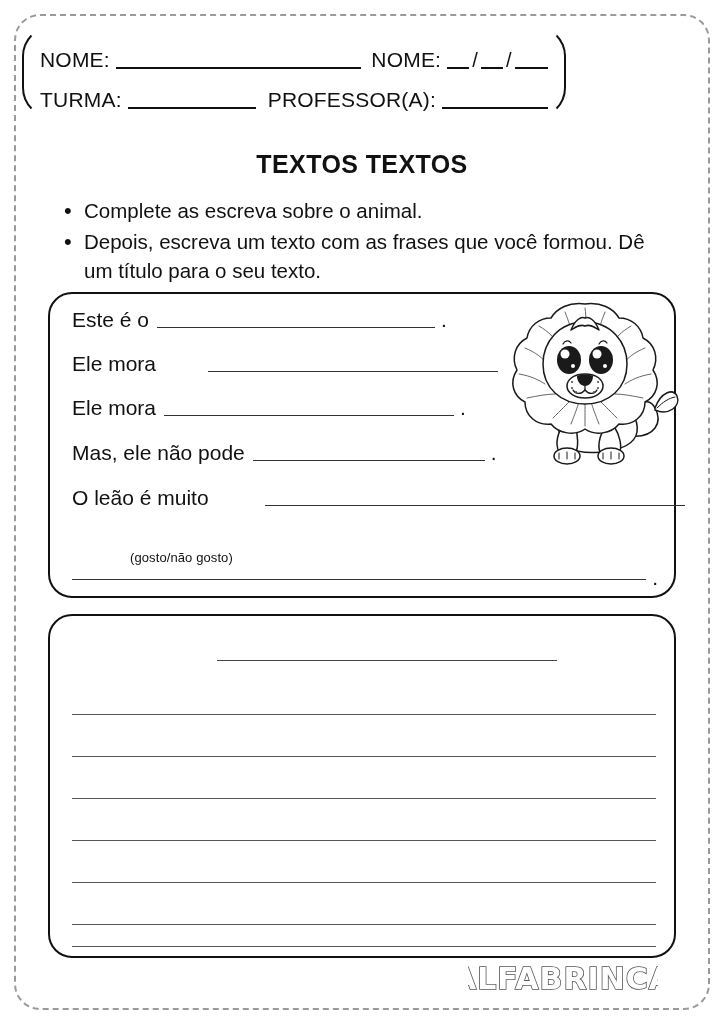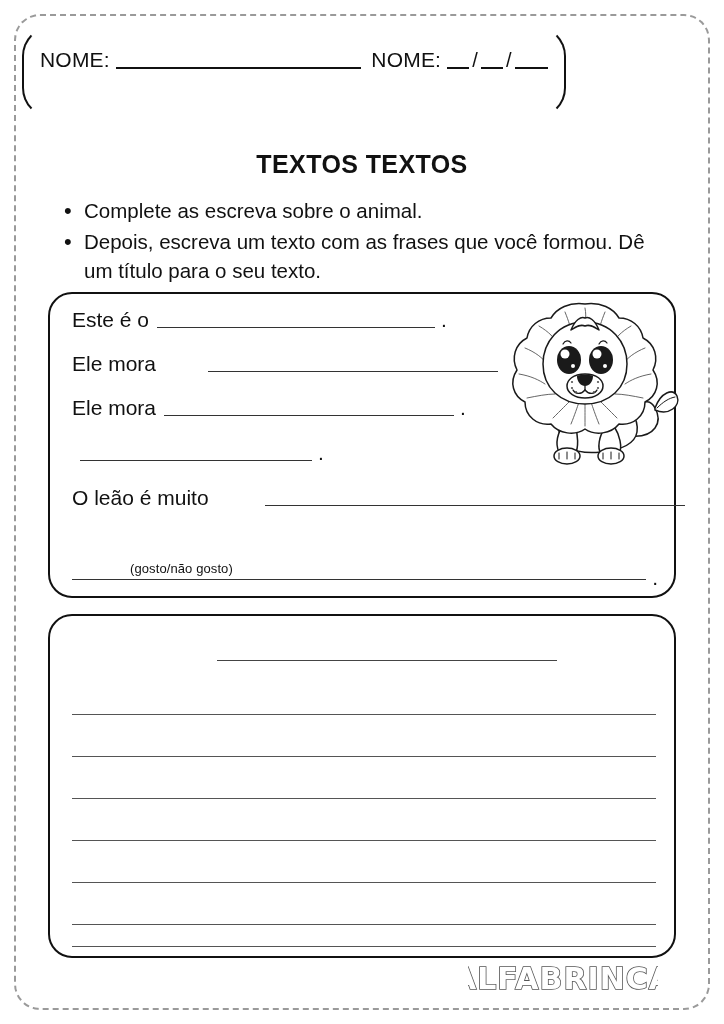--- a/index.html
+++ b/index.html
@@ -210,20 +210,26 @@
     <span class="hdr-label">NOME:</span>
     <span class="rule w-name"></span>
     <span class="hdr-label" style="padding-left:10px;">NOME:</span>
     <span class="rule w-dd"></span>
     <span class="slash">/</span>
     <span class="rule w-mm" style="margin-left:0;"></span>
     <span class="slash">/</span>
     <span class="rule w-yy" style="margin-left:0;"></span>
   </div>
 
+  <div class="hdr-row">
+    <span class="hdr-label">TURMA:</span>
+    <span class="rule w-turma"></span>
+    <span class="hdr-label" style="padding-left:12px;">PROFESSOR(A):</span>
+    <span class="rule grow"></span>
+  </div>
 
 </div>
 
 <div class="title">TEXTOS TEXTOS</div>
 
 <div class="instructions">
   <div class="instr-item">
     <span class="bullet">•</span>
     <span class="instr-text">Complete as escreva sobre o animal.</span>
   </div>
@@ -247,32 +253,33 @@
     <span class="dot">.</span>
   </div>
 
   <div class="sline" style="top:102px;">
     <span class="lbl">Ele mora</span>
     <span class="blank" style="width:290px;"></span>
     <span class="dot">.</span>
   </div>
 
   <div class="sline" style="top:147px;">
+    <span class="lbl">Mas, ele não pode</span>
     <span class="blank" style="width:232px;"></span>
     <span class="dot">.</span>
   </div>
 
   <div class="sline" style="top:192px;gap:48px;">
     <span class="lbl">O leão é muito</span>
     <span class="blank" style="width:420px;"></span>
     <span class="dot">.</span>
   </div>
 
 
-  <div class="sub-note" style="top:267px; left:80px;">(gosto/não gosto)</div>
+  <div class="sub-note" style="top:256px; left:80px;">(gosto/não gosto)</div>
 
   <div class="cont-line">
     <span class="blank"></span>
     <span class="dot">.</span>
   </div>
 
 </div>
 
 <svg class="lion" viewBox="0 0 178 176">
   <g fill="#ffffff" stroke="#1a1a1a" stroke-width="1.5" stroke-linecap="round" stroke-linejoin="round">

